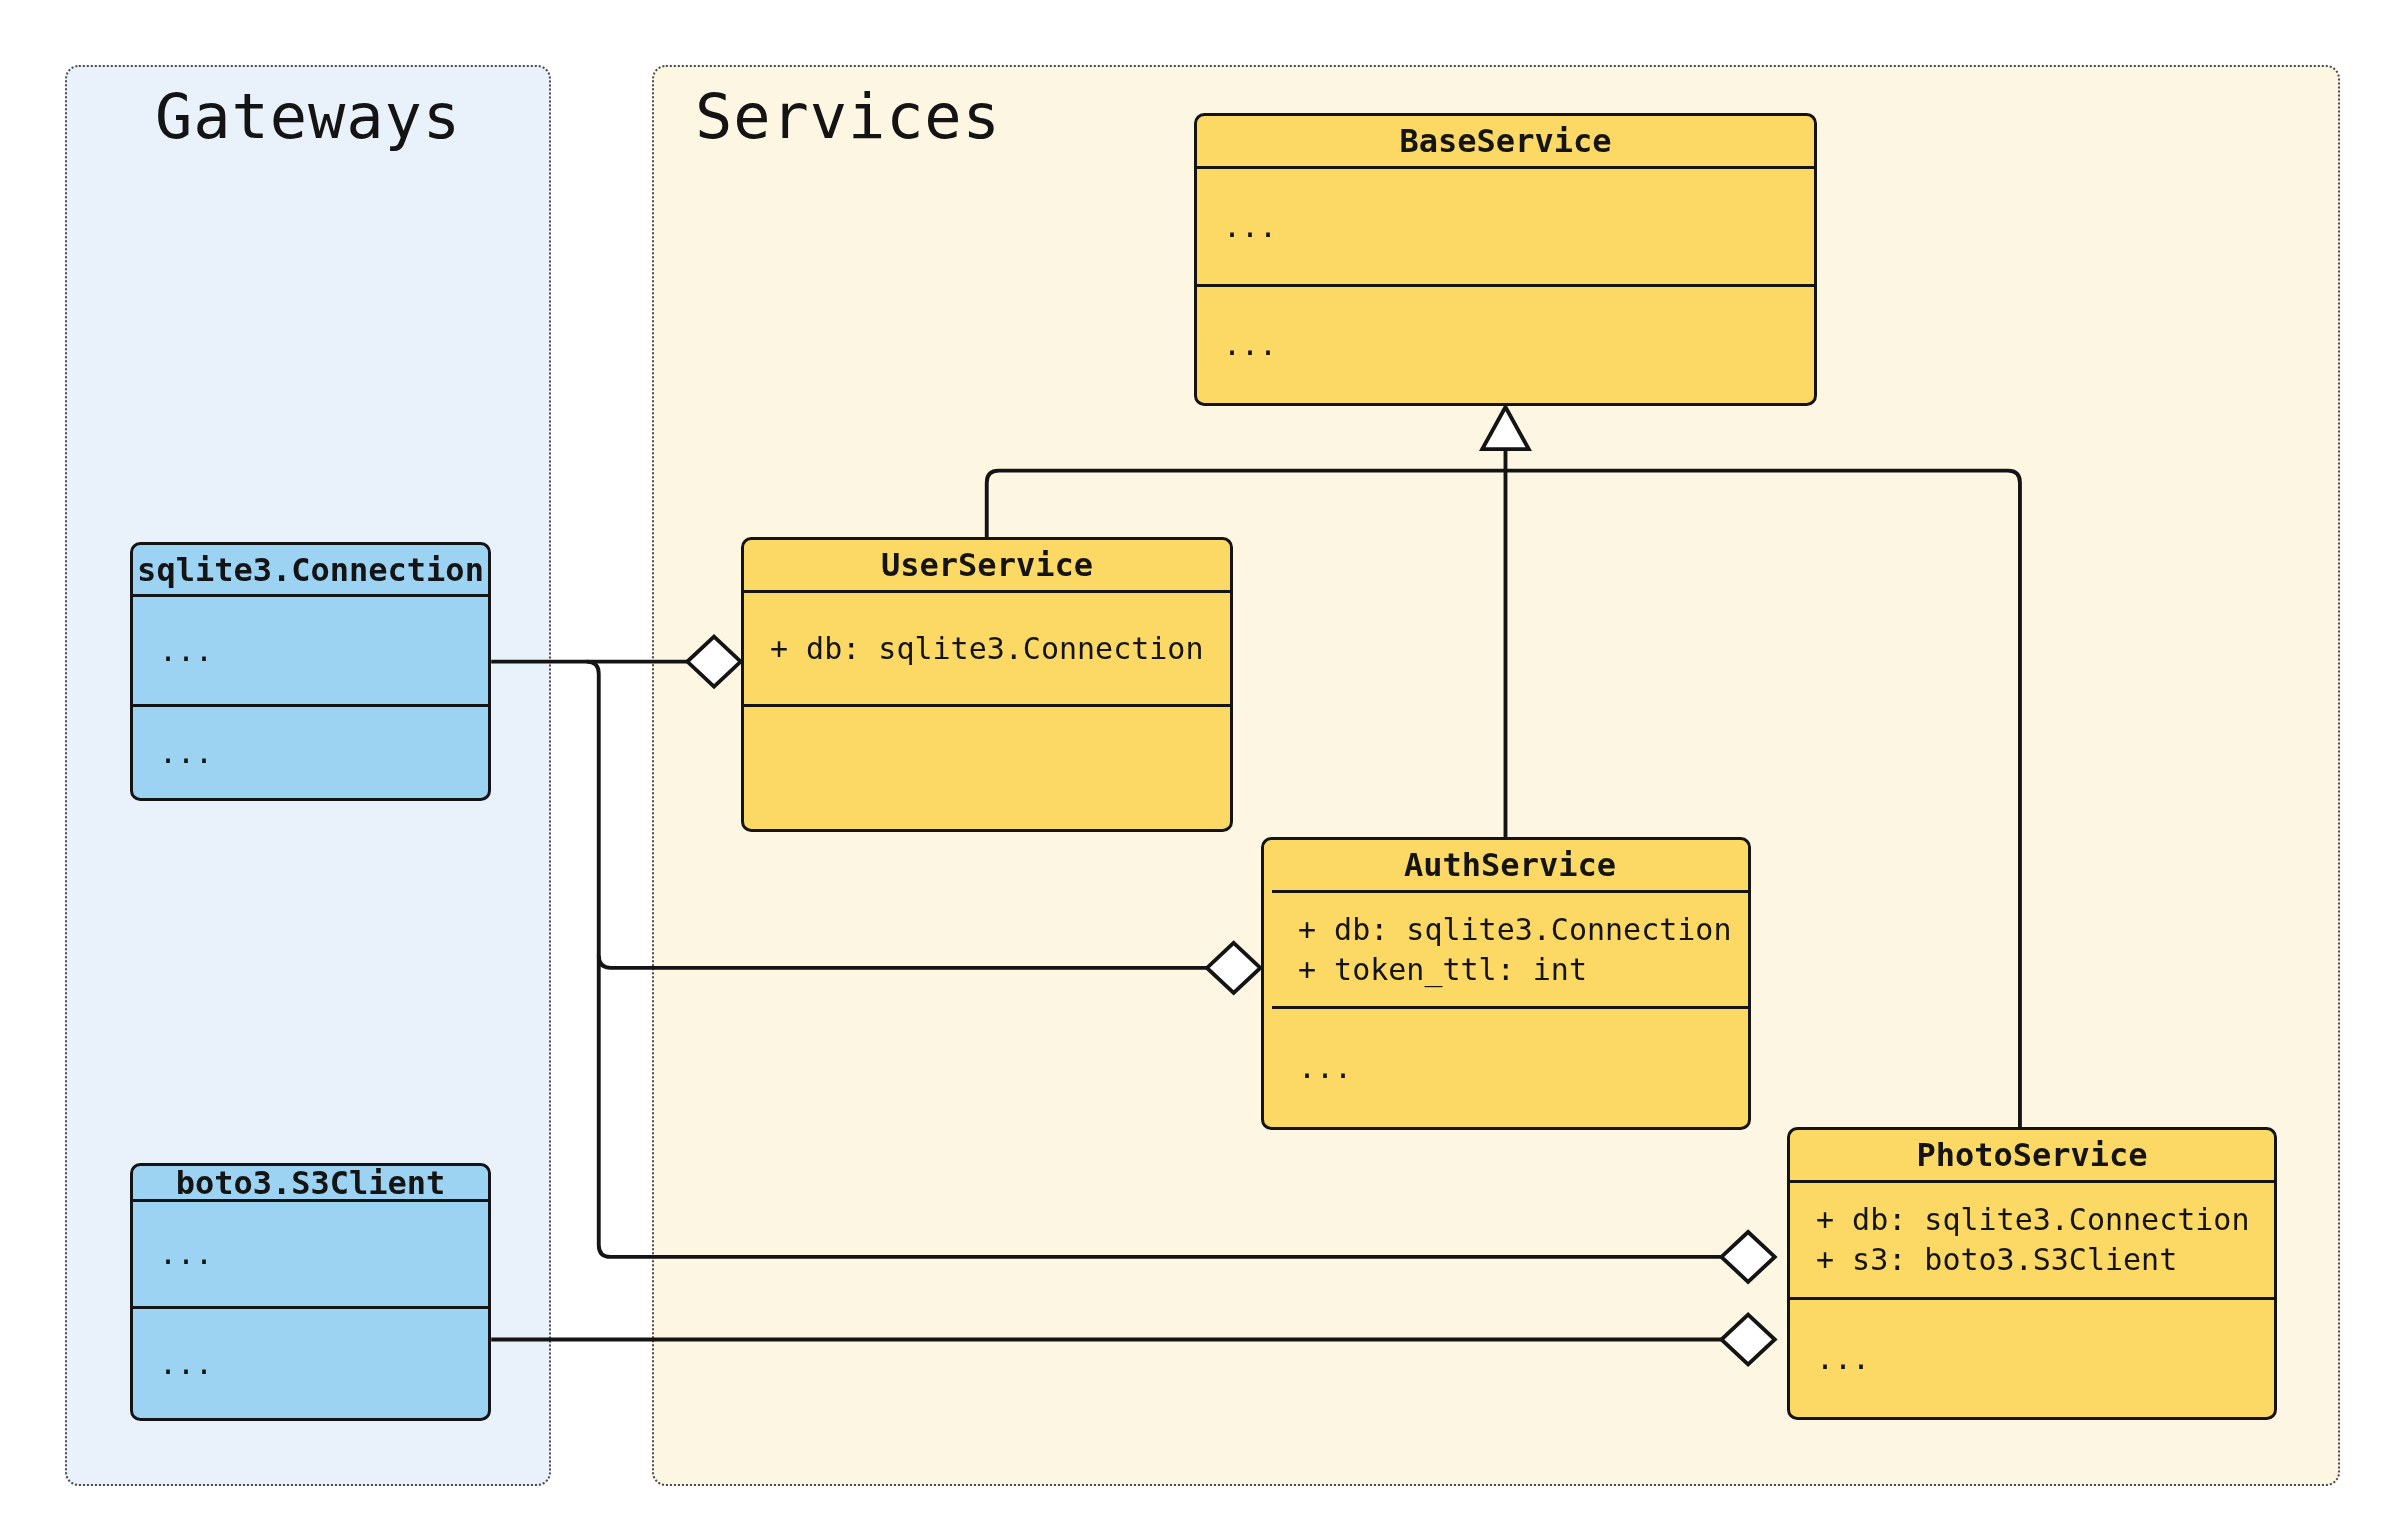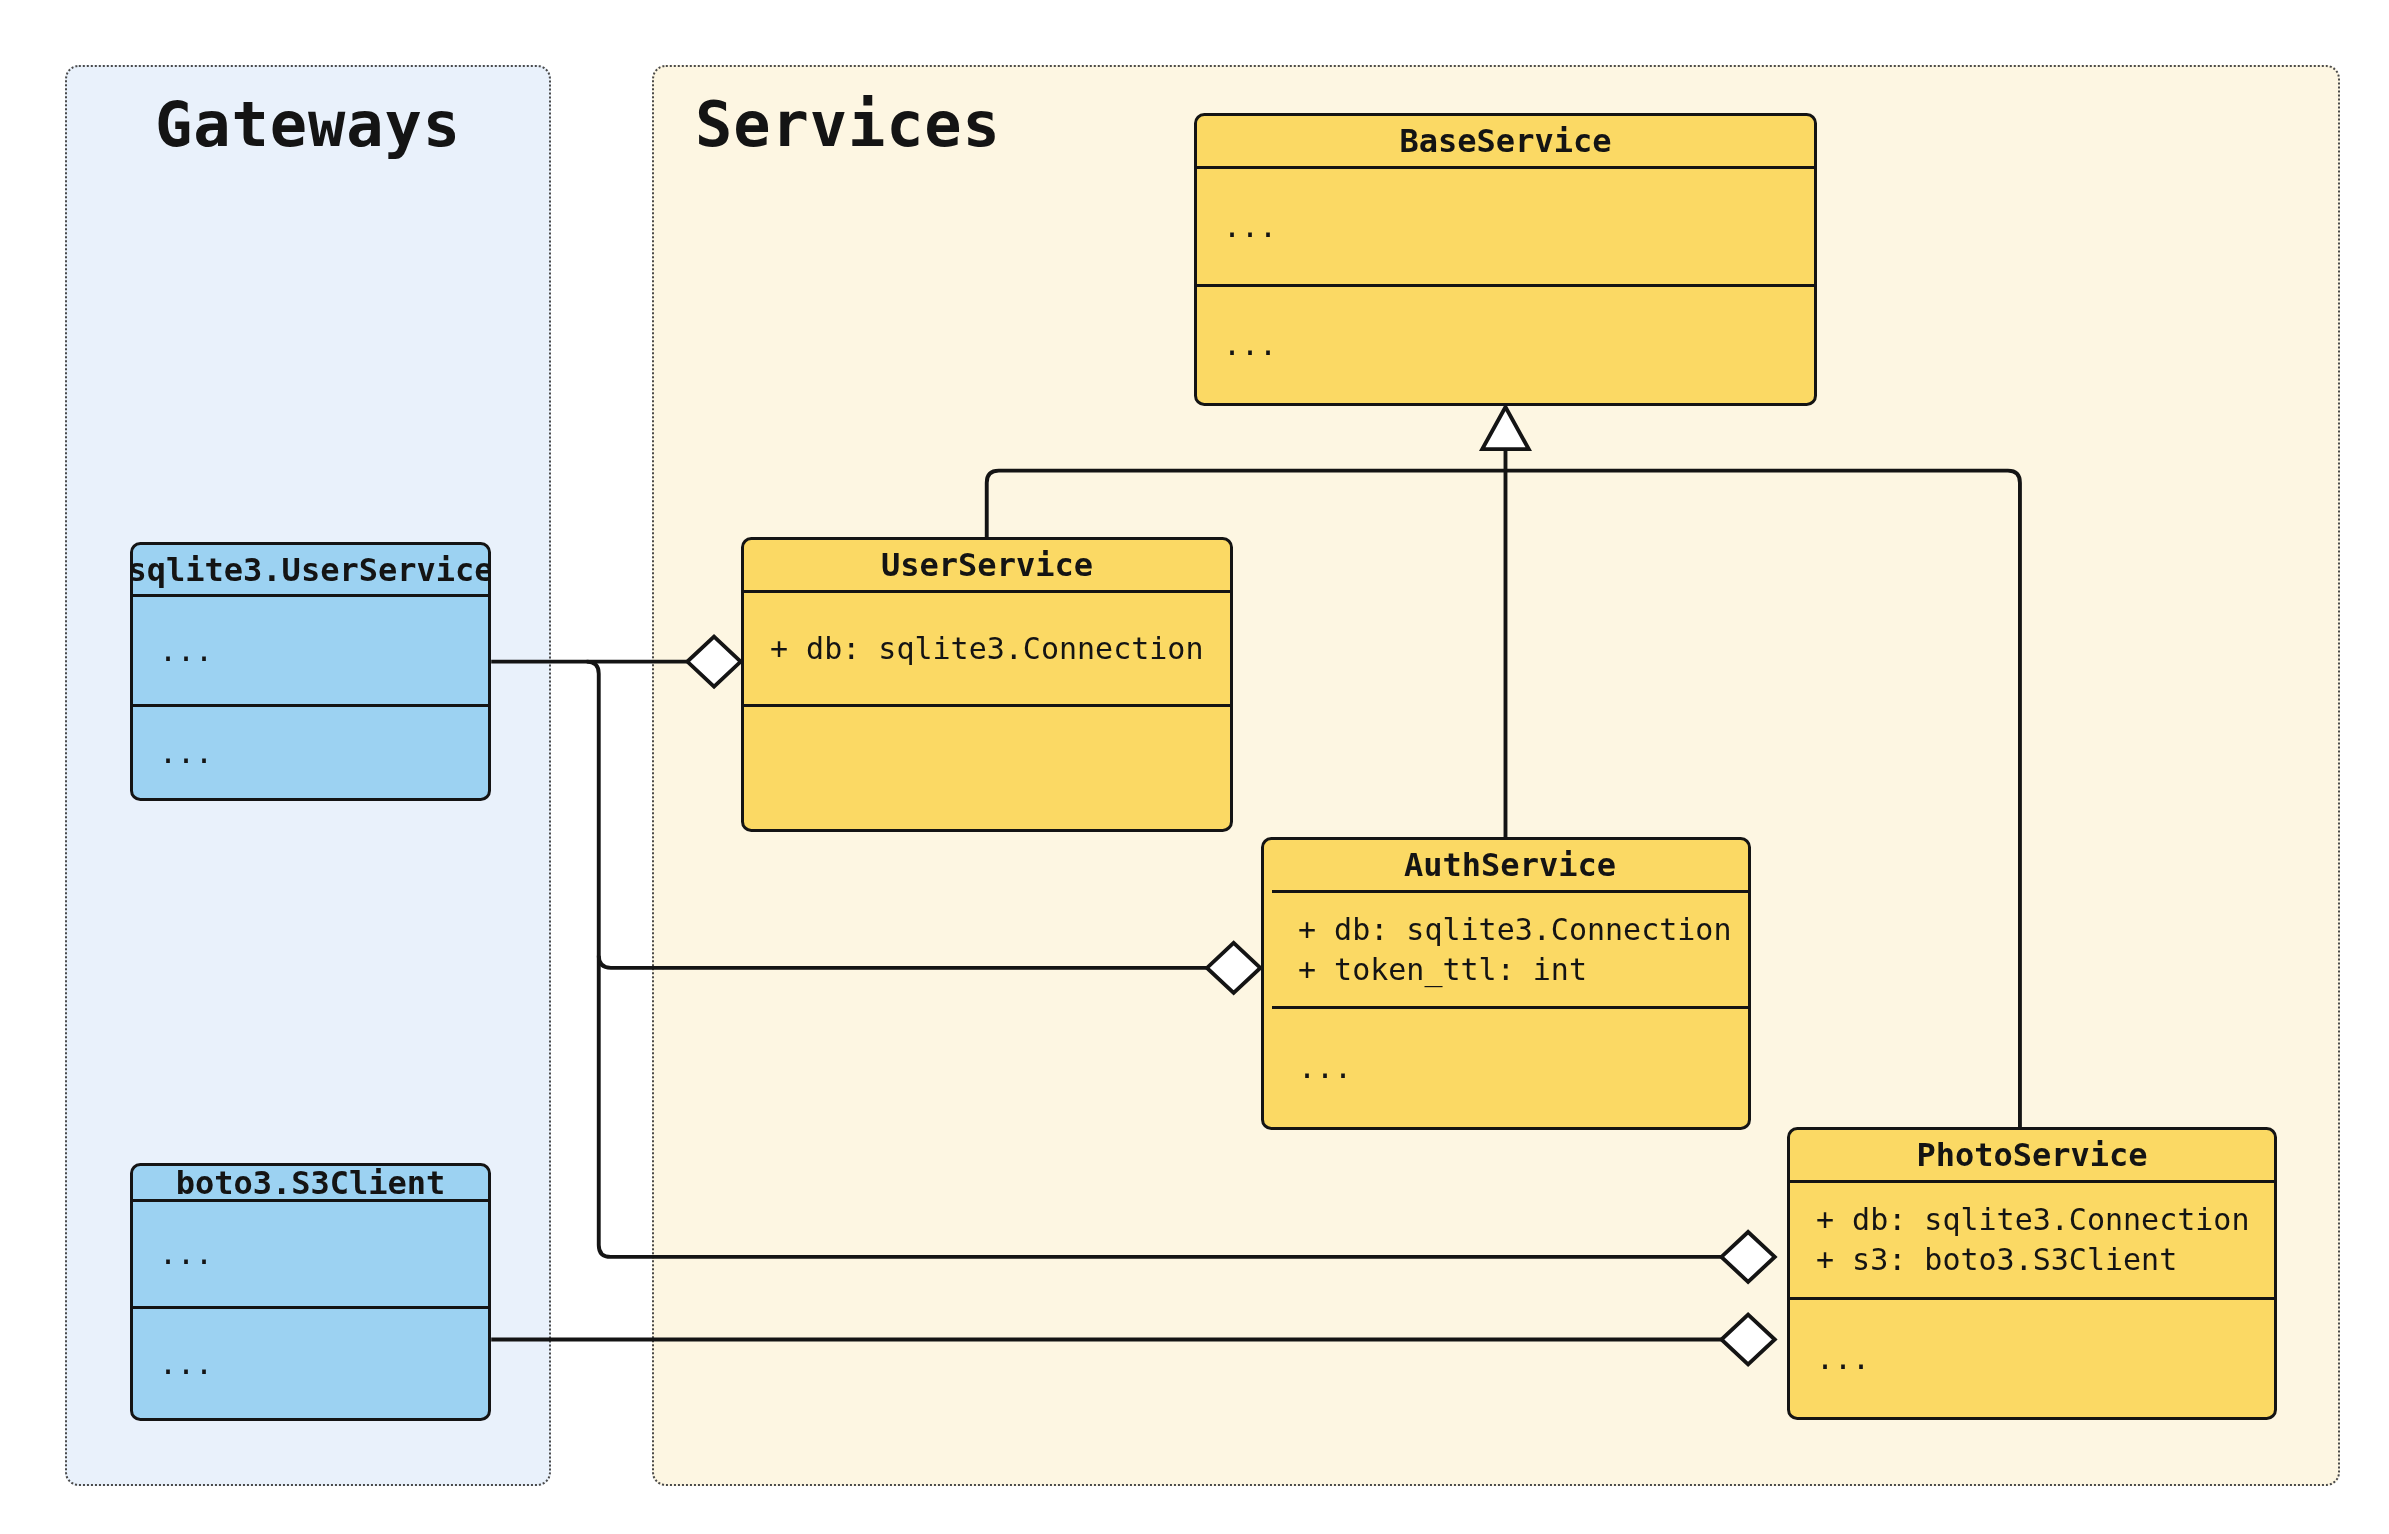--- a/index.html
+++ b/index.html
@@ -20,23 +20,23 @@
   .group {
     position: absolute;
     border: 2.6px dotted #4a4a4a;
     border-radius: 13.8px;
     box-sizing: border-box;
   }
   .group.gateways { left: 65px;  top: 65px; width: 486px;  height: 1421px; background: #e9f1fb; }
   .group.services { left: 652px; top: 65px; width: 1688px; height: 1421px; background: #fdf6e2; }
   .group-title {
     font-size: 62px;
-    font-weight: bold;
+    font-weight: normal;
     letter-spacing: 0.9px;
-    margin-top: 21px;
+    margin-top: 13px;
     white-space: nowrap;
   }
   .group.gateways .group-title { text-align: center; }
   .group.services .group-title { padding-left: 41px; }
 
   
   svg.edges {
     position: absolute;
     left: 0; top: 0;
     width: 2389px;
@@ -118,21 +118,21 @@
 
     <path d="M571 1557 L2004 1557"></path>
 
     <polygon points="861,769 830,740 799,769 830,798"></polygon>
     <polygon points="1465,1125 1434,1096 1403,1125 1434,1154"></polygon>
     <polygon points="2063,1461 2032,1432 2001,1461 2032,1490"></polygon>
     <polygon points="2063,1557 2032,1528 2001,1557 2032,1586"></polygon>
   </svg>
 
   <div class="uml-class blue" style="left:130px; top:542px; width:361px; height:259px;">
-    <div class="uml-title" style="height:49px;">sqlite3.UserService</div>
+    <div class="uml-title" style="height:49px;">sqlite3.Connection</div>
     <div class="uml-sec" style="height:110px;">
       <div>...</div>
     </div>
     <div class="uml-sec grow">
       <div>...</div>
     </div>
   </div>
 
   <div class="uml-class blue" style="left:130px; top:1163px; width:361px; height:258px;">
     <div class="uml-title" style="height:33px;">boto3.S3Client</div>

